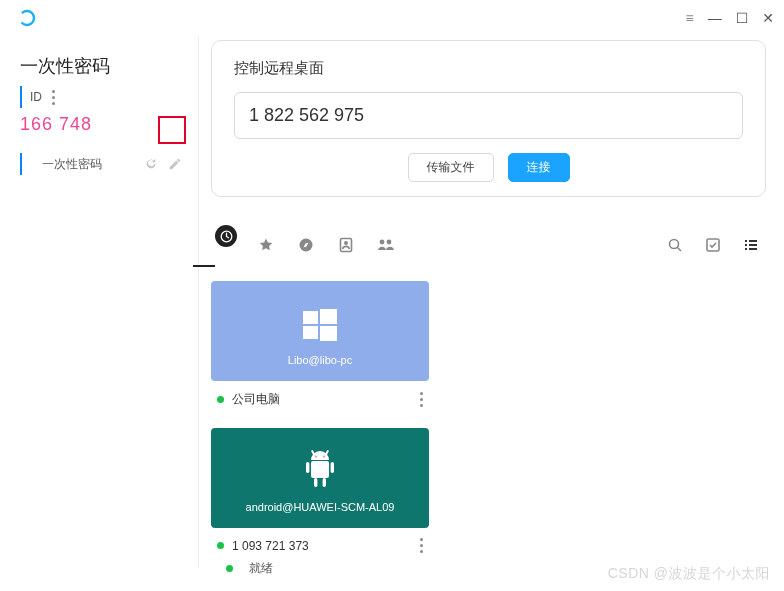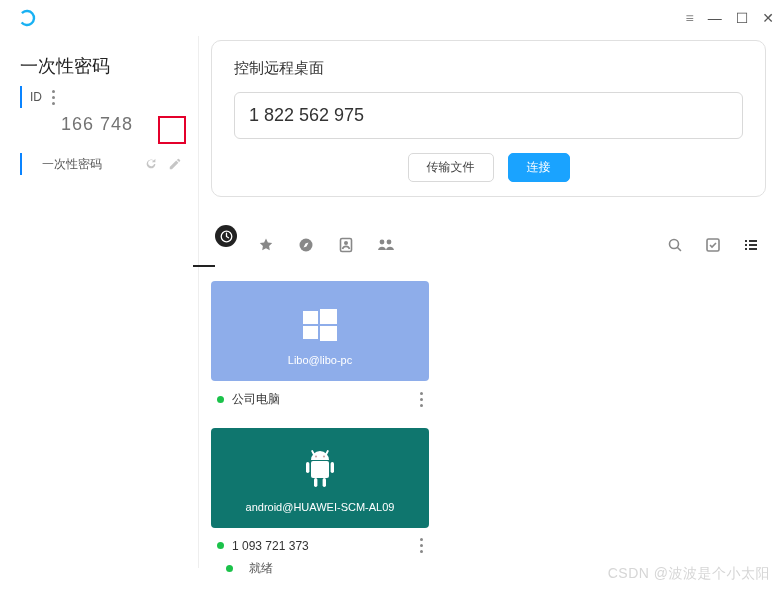--- a/index.html
+++ b/index.html
@@ -12,21 +12,21 @@
   .main { display: flex; height: 532px; }
   .sidebar { width: 198px; padding: 18px 16px 10px 20px; }
   .sb-title { font-size: 18px; margin-bottom: 8px; color: #222; }
   .sb-sub { font-size: 11px; color: #666; line-height: 1.5; margin-bottom: 14px; }
   .sb-row { display: flex; justify-content: flex-start; align-items: center; border-left: 2px solid #0a84ff; padding-left: 8px; height: 22px; }
   .sb-label { font-size: 12px; color: #555; }
   .more-btn { width: 22px; height: 22px; display:flex; align-items:center; justify-content:center; }
   .highlight-box { position:absolute; left:158px; top:116px; width:28px; height:28px; border:2px solid #e4002b; pointer-events:none; }
   .dots-v { display:flex; flex-direction:column; gap:3px; }
   .dots-v i { width:3px; height:3px; background:#888; border-radius:50%; }
-  .id-value { text-align: center; font-size: 18px; color: #737373; margin: 6px 8px 18px 0; letter-spacing: 1px; }
+  .id-value { text-align: left; font-size: 18px; color: #ec4899; margin: 6px 8px 18px 0; letter-spacing: 1px; }
   .pw-row { display:flex; justify-content: space-between; align-items:center; border-left: 2px solid #0a84ff; padding-left: 20px; height: 22px; margin-top:6px;}
   .pw-actions { display:flex; gap:10px; color:#bbb; }
   .content { flex: 1; padding: 4px 18px 0 12px; }
   .panel { border: 1px solid #e0e0e0; border-radius: 10px; padding: 18px 22px 14px 22px; margin-bottom: 28px; }
   .panel-title { font-size: 15px; color: #333; margin-bottom: 14px; }
   .remote-input { width: 100%; border: 1px solid #d9d9d9; border-radius: 6px; padding: 12px 14px; font-size: 18px; color: #333; outline: none; }
   .btn-row { display:flex; justify-content:center; gap:14px; margin-top:14px; }
   .btn { border-radius: 5px; padding: 5px 18px; font-size: 12px; cursor:pointer; }
   .btn-outline { background:#fff; border:1px solid #d9d9d9; color:#444; }
   .btn-primary { background:#1aa3ff; border:1px solid #1aa3ff; color:#fff; }

